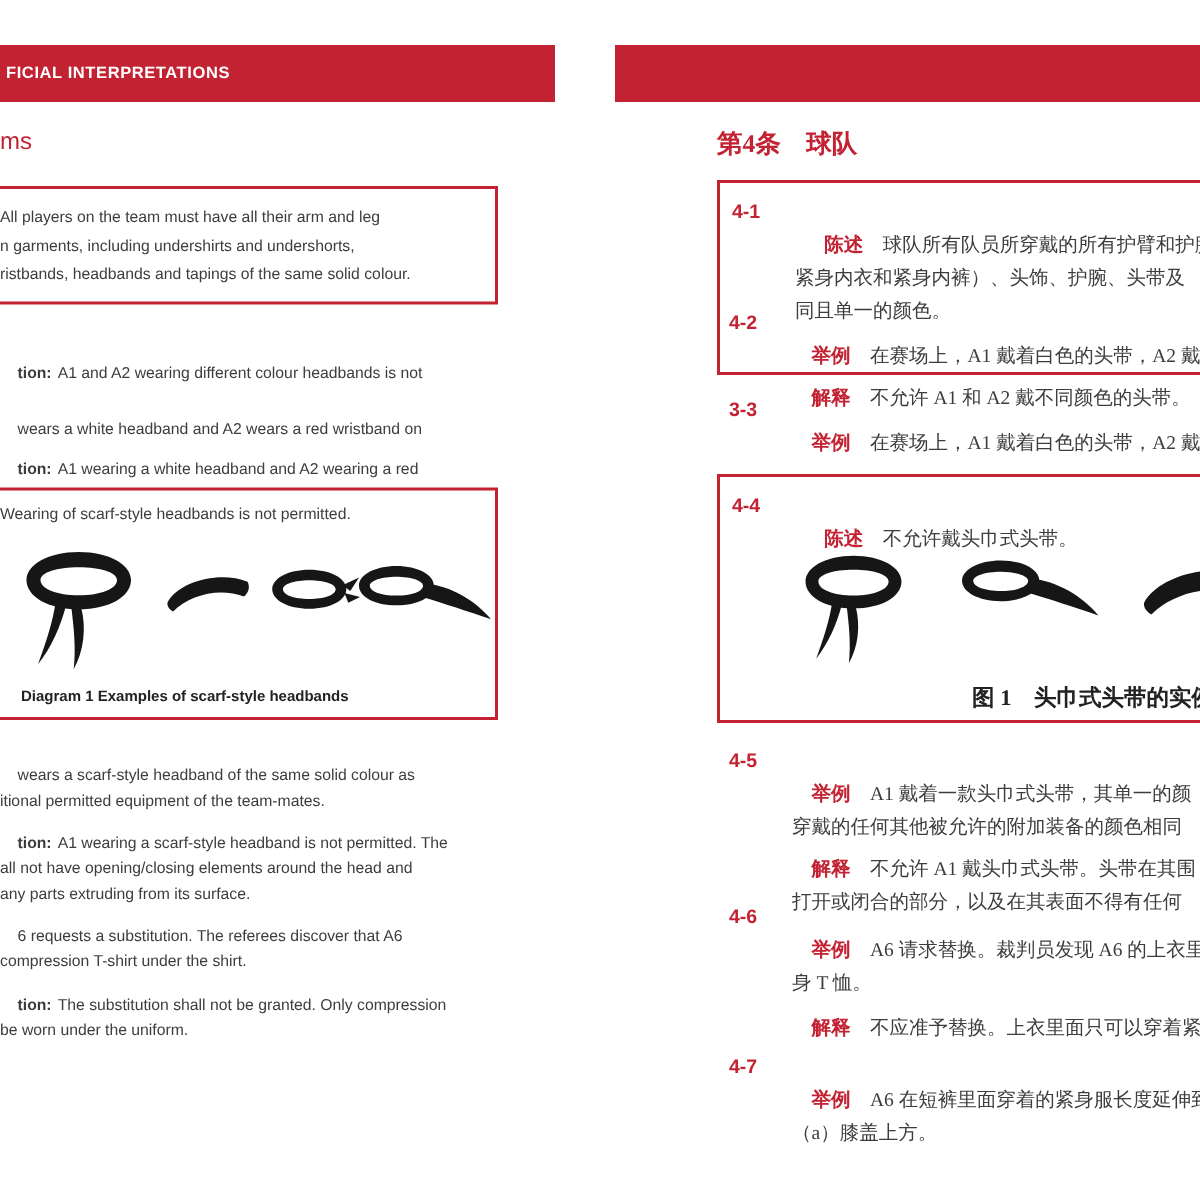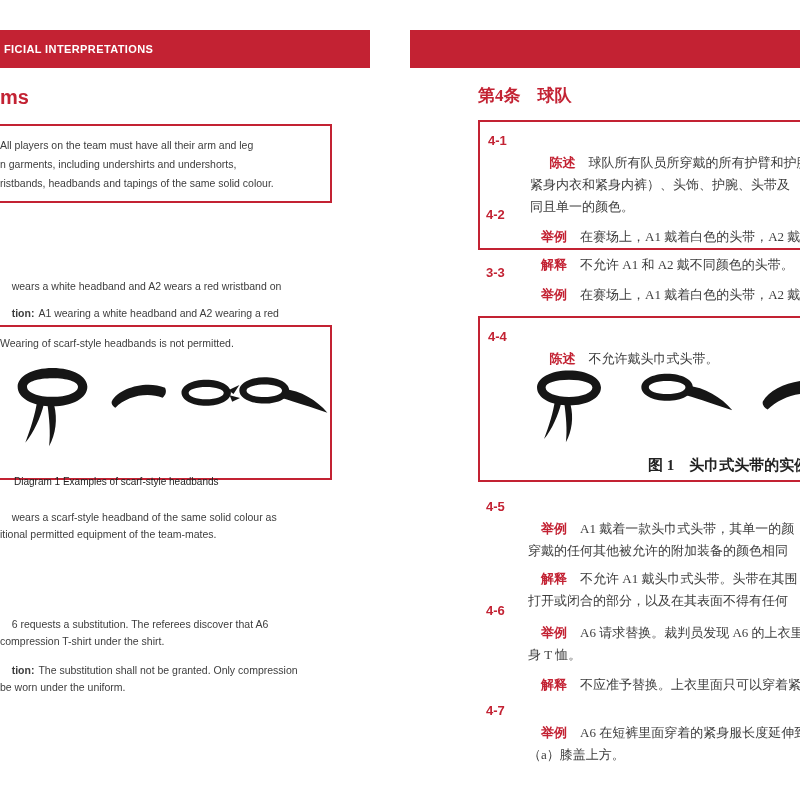--- a/index.html
+++ b/index.html
@@ -7,32 +7,32 @@
   body{width:800px;height:800px;position:relative;background:#fff;overflow:hidden;
        font-family:"Liberation Sans",sans-serif;}
   .page{position:absolute;top:0;height:800px;overflow:hidden;background:#fff;}
   .page-left{left:0;width:370px;}
   .page-right{left:410px;width:390px;}
 
   .band{position:absolute;top:30px;left:0;right:0;height:38px;background:var(--red);}
   .band span{display:block;line-height:38px;padding-left:4px;color:#fff;font-size:11px;
              font-weight:600;letter-spacing:.4px;}
 
-  .heading{position:absolute;top:86px;left:0;color:var(--red);font-weight:700;font-size:20px;}
+  .heading{position:absolute;top:86px;left:0;color:var(--red);font-weight:400;font-size:16px;}
 
   .box{position:absolute;border:2px solid var(--red);background:#fff;box-sizing:border-box;}
   .box1{top:124px;left:-12px;width:344px;padding:9px 10px;}
   .box2{top:325px;left:-12px;width:344px;height:155px;}
 
   .en-text{font-size:10.5px;line-height:17px;color:var(--ink);white-space:pre;}
   .en-para{position:absolute;left:0;width:360px;font-size:10.5px;line-height:17px;
            color:var(--ink);white-space:pre;}
   .en-label{font-weight:700;margin-right:4px;}
   .statement{position:absolute;top:8px;left:10px;}
-  .caption{position:absolute;font-weight:400;font-size:10px;color:#222;margin-top:17px;}
+  .caption{position:absolute;font-weight:700;font-size:10px;color:#222;}
 
   .hb{position:absolute;fill:#161616;}
 
   .title-cn{position:absolute;top:84px;left:68px;font-size:17px;font-weight:700;
             color:var(--red);font-family:"Liberation Serif",serif;}
   .cn-block{position:absolute;left:76px;padding-left:42px;width:330px;white-space:pre;
             font-size:13px;line-height:22px;color:var(--ink);font-family:"Liberation Serif",serif;}
   .cn-block .num{position:absolute;left:0;top:0;color:var(--red);font-weight:700;
                  font-family:"Liberation Sans",sans-serif;}
   .cn-label{color:var(--red);font-weight:700;margin-right:13px;}
@@ -53,20 +53,23 @@
     <span>FICIAL INTERPRETATIONS</span>
   </div>
   <div class="heading">ms</div>
 
   <div class="box box1">
     <span class="en-text">All players on the team must have all their arm and leg
 n garments, including undershirts and undershorts,
 ristbands, headbands and tapings of the same solid colour.</span>
   </div>
 
+  <div class="en-para" style="top:224px">
+    <span class="en-label">tion:</span><span>A1 and A2 wearing different colour headbands is not</span>
+  </div>
   <div class="en-para" style="top:261px">
     <span>wears a white headband and A2 wears a red wristband on</span>
   </div>
   <div class="en-para" style="top:288px">
     <span class="en-label">tion:</span><span>A1 wearing a white headband and A2 wearing a red
 not permitted.</span>
   </div>
 
   <div class="box box2">
     <span class="en-text statement">Wearing of scarf-style headbands is not permitted.</span>
@@ -86,20 +89,25 @@
     <svg class="hb" style="left:248px;top:40px;width:92px;height:60px" viewBox="0 0 140 80">
       <path fill-rule="evenodd" d="M40 10 C62 10 78 19 78 30 C78 41 62 50 40 50 C18 50 2 41 2 30 C2 19 18 10 40 10 Z M40 21 C55 21 67 25 67 30 C67 36 55 40 40 40 C25 40 13 36 13 30 C13 25 25 21 40 21 Z"></path>
       <path d="M70 28 C95 30 120 45 136 64 C112 56 88 48 68 42 Z"></path>
     </svg>
     <div class="caption" style="left:24px;top:132px">Diagram 1   Examples of scarf-style headbands</div>
   </div>
 
   <div class="en-para" style="top:492px">
     <span>wears a scarf-style headband of the same solid colour as
 itional permitted equipment of the team-mates.</span>
+  </div>
+  <div class="en-para" style="top:537px">
+    <span class="en-label">tion:</span><span>A1 wearing a scarf-style headband is not permitted. The
+all not have opening/closing elements around the head and
+any parts extruding from its surface.</span>
   </div>
   <div class="en-para" style="top:599px">
     <span>6 requests a substitution. The referees discover that A6
 compression T-shirt under the shirt.</span>
   </div>
   <div class="en-para" style="top:645px">
     <span class="en-label">tion:</span><span>The substitution shall not be granted. Only compression
 be worn under the uniform.</span>
   </div>
 </div>

